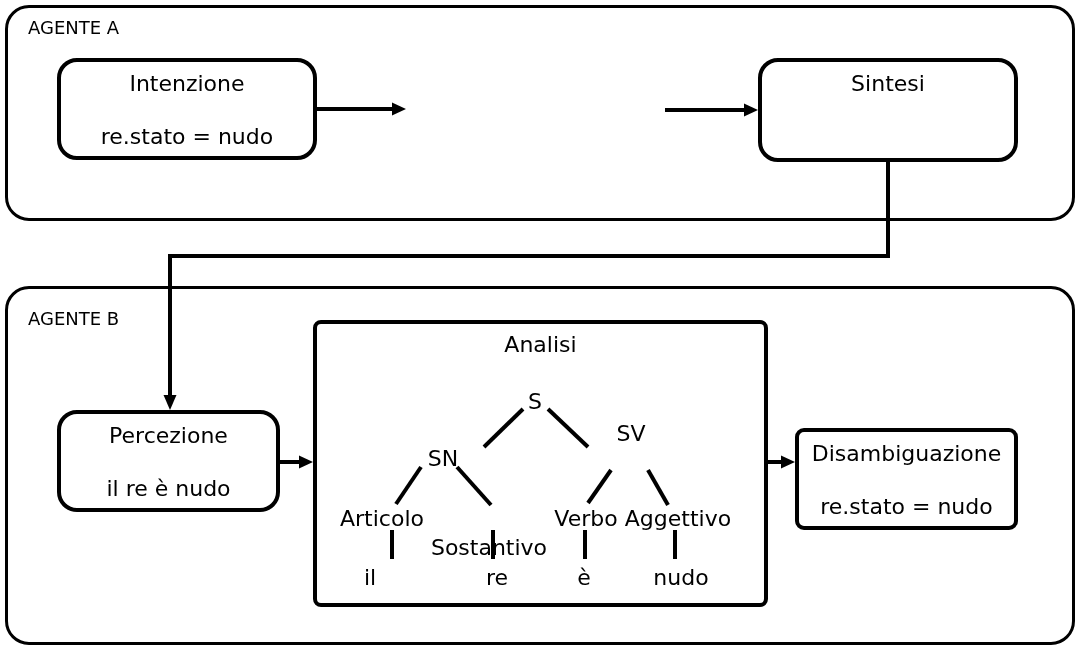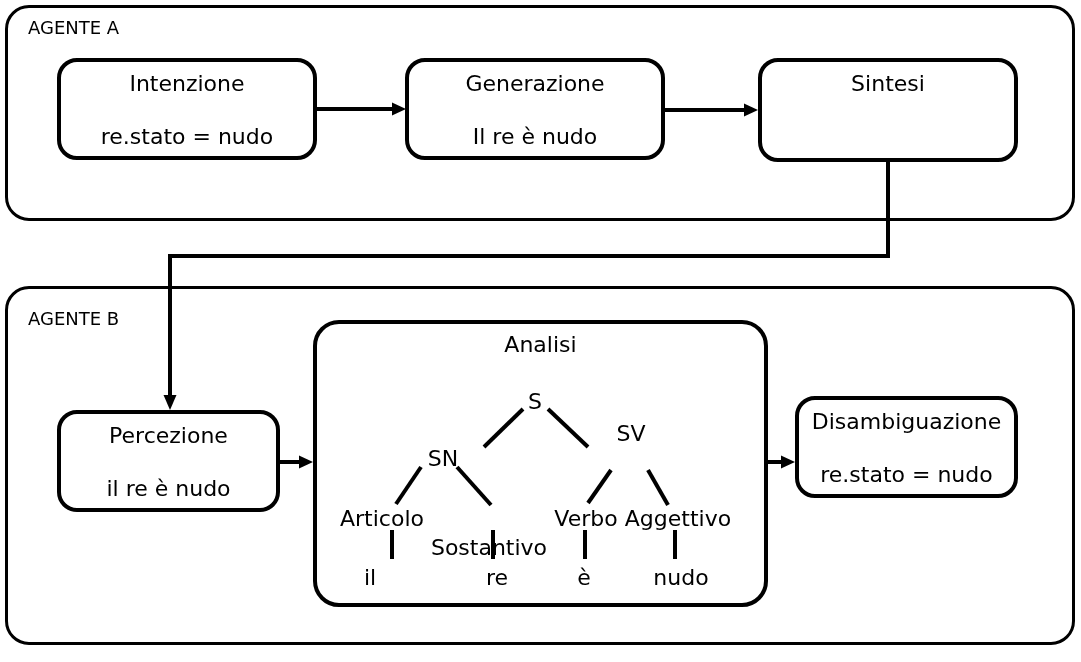--- a/index.html
+++ b/index.html
@@ -41,21 +41,21 @@
   .stage .value{
     position:absolute;
     bottom:7px;left:0;right:0;
     text-align:center;
     font-size:22px;
     white-space:nowrap;
   }
   .analisi-box{
     position:absolute;
     border:4px solid #000;
-    border-radius:26px;
+    border-radius:8px;
     background:#ffffff;
     box-sizing:border-box;
   }
   .analisi-box .title{
     position:absolute;
     top:8px;left:0;right:0;
     text-align:center;
     font-size:22px;
     white-space:nowrap;
   }
@@ -108,33 +108,29 @@
     <polygon class="hd" points="313,462 299,455.5 299,468.5"></polygon>
 
     <line class="ln" x1="768" y1="462" x2="782" y2="462" stroke-width="4"></line>
     <polygon class="hd" points="795,462 781,455.5 781,468.5"></polygon>
   </svg>
 
   <div class="stage" style="left:57px;top:58px;width:260px;height:102px;">
     <div class="title">Intenzione</div>
     <div class="value">re.stato = nudo</div>
   </div>
-  <div class="stage" style="left:405px;top:58px;width:260px;height:102px;">
-    <div class="title">Generazione</div>
-    <div class="value">Il re è nudo</div>
-  </div>
   <div class="stage" style="left:758px;top:58px;width:260px;height:104px;">
     <div class="title">Sintesi</div>
   </div>
 
   <div class="stage" style="left:57px;top:410px;width:223px;height:102px;">
     <div class="title">Percezione</div>
     <div class="value">il re è nudo</div>
   </div>
-  <div class="stage" style="left:795px;top:396px;width:223px;height:102px;">
+  <div class="stage" style="left:795px;top:428px;width:223px;height:102px;border-radius:9px;">
     <div class="title">Disambiguazione</div>
     <div class="value">re.stato = nudo</div>
   </div>
 
   <div class="analisi-box" style="left:313px;top:320px;width:455px;height:287px;">
     <div class="title">Analisi</div>
   </div>
 
   <svg class="lines" width="1081" height="662" viewBox="0 0 1081 662">
     <line class="ln" x1="523" y1="409" x2="484" y2="447" stroke-width="4"></line>

